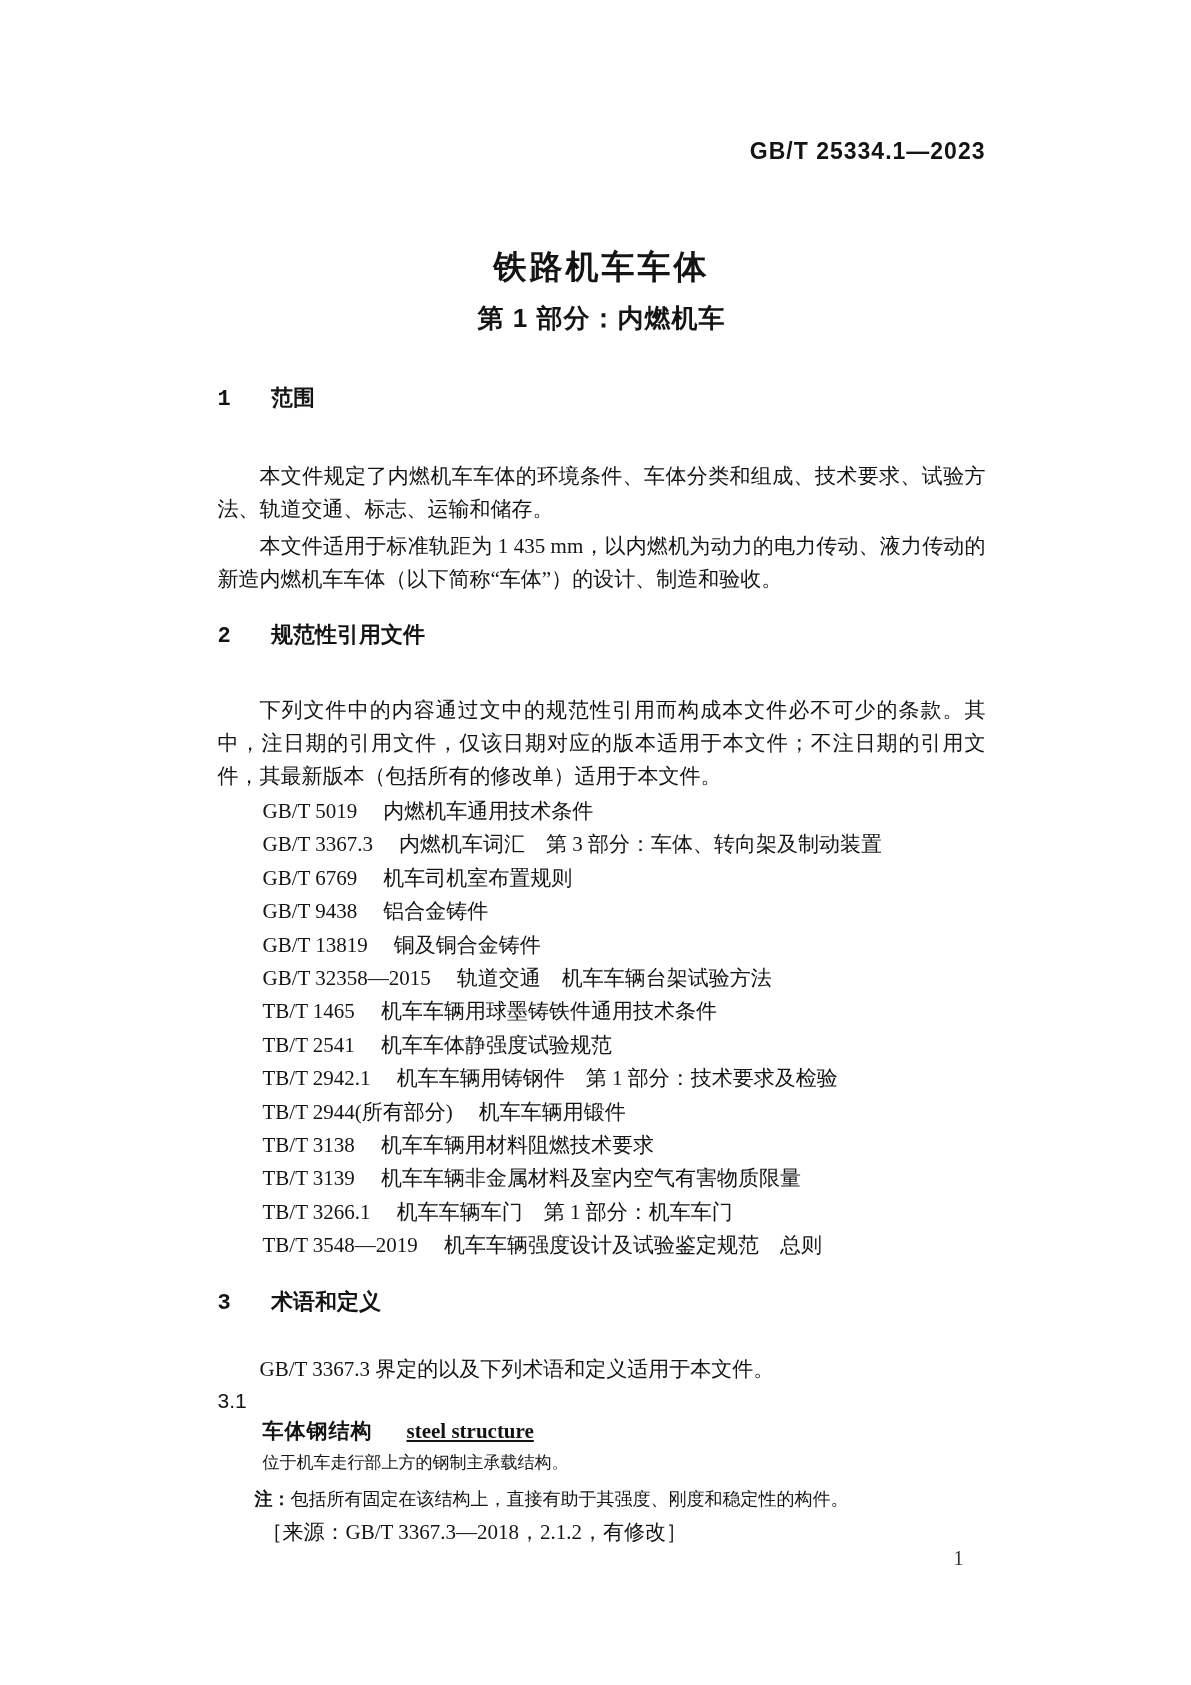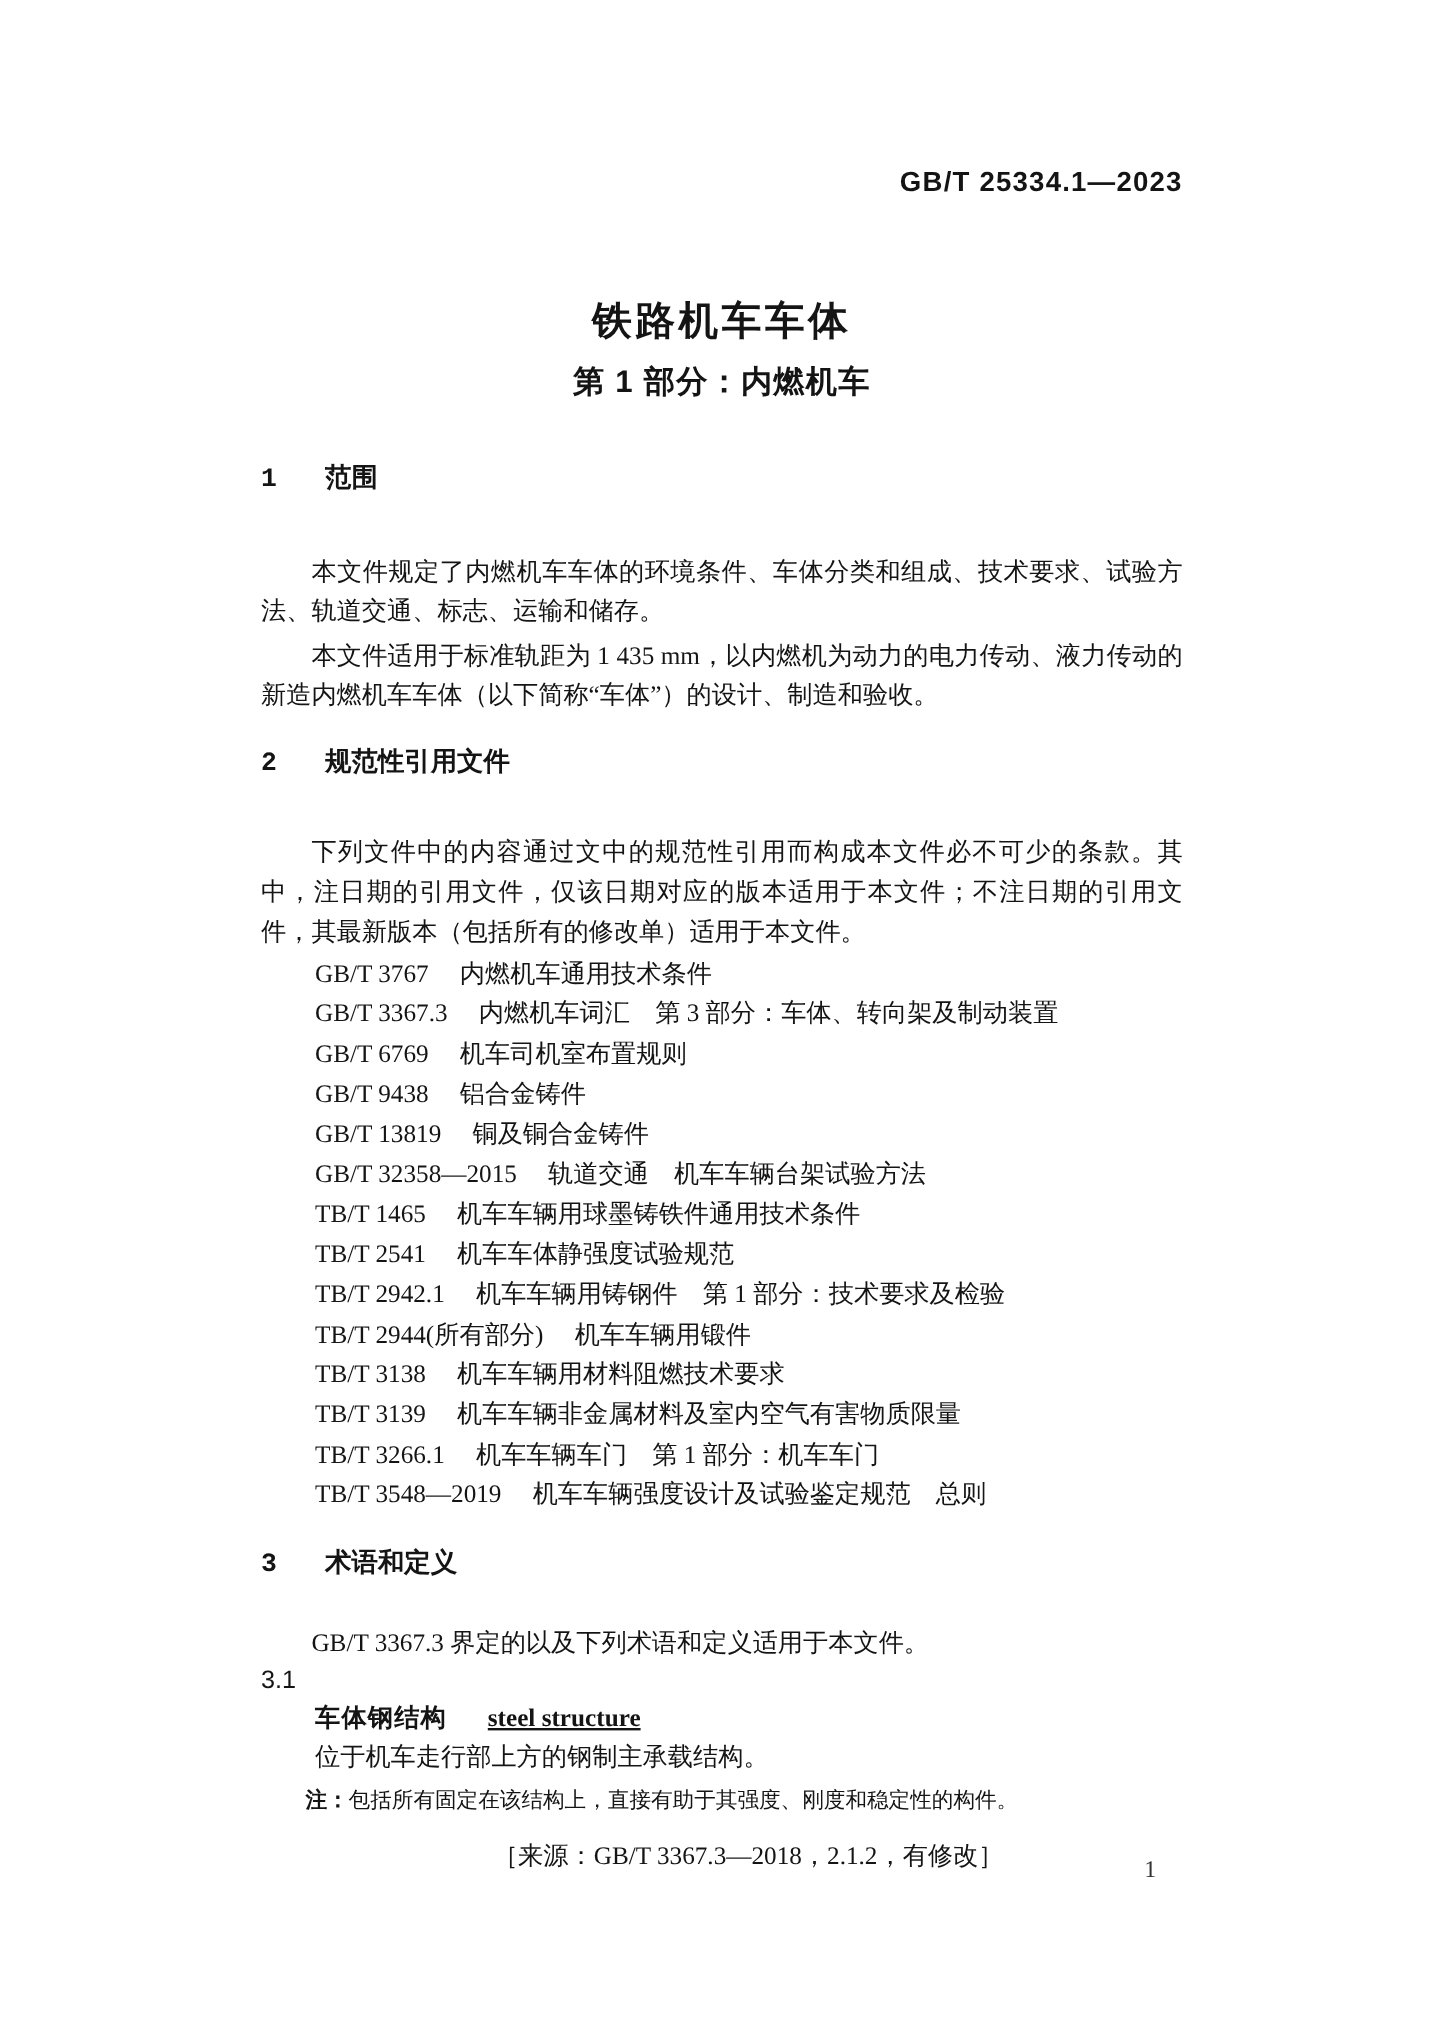--- a/index.html
+++ b/index.html
@@ -85,35 +85,35 @@
   }
   .term-en {
     font-family:"Liberation Serif","DejaVu Serif",serif;
     font-weight:bold;
     margin-left:34px;
     text-decoration:underline;
   }
   .term-def {
     margin:8px 0 0 0;
     padding-left:45px;
-    font-size:21px; line-height:24px;
+    font-size:17px; line-height:24px;
   }
   .term-note {
     margin:13px 0 0 0;
     padding-left:37px;
     font-size:18px; line-height:22px;
   }
   .note-label {
     font-family:"Liberation Sans","DejaVu Sans",sans-serif;
     font-weight:bold;
   }
   .term-source {
-    margin:23px 0 0 0;
+    margin:10px 0 0 0;
     padding-left:44px;
-    font-size:21px; line-height:24px;text-align:center;
+    font-size:21px; line-height:24px;
   }
   .page-num {
     position:absolute;
     top:1546px; right:150px;
     font-size:20px; line-height:24px;
     color:#333;
   }
 </style>
 </head>
 <body>
@@ -134,21 +134,21 @@
   <p class="body-p p-scope2">本文件适用于标准轨距为 1 435 mm，以内燃机为动力的电力传动、液力传动的新造内燃机车车体（以下简称“车体”）的设计、制造和验收。</p>
 
   <h3 class="sec-h sec-h2">
     <span class="sec-num">2</span>
     <span>规范性引用文件</span>
   </h3>
 
   <p class="body-p p-refs-intro">下列文件中的内容通过文中的规范性引用而构成本文件必不可少的条款。其中，注日期的引用文件，仅该日期对应的版本适用于本文件；不注日期的引用文件，其最新版本（包括所有的修改单）适用于本文件。</p>
 
   <ul class="ref-list">
-    <li><span class="ref-code">GB/T 3767</span><span>内燃机车通用技术条件</span></li>
+    <li><span class="ref-code">GB/T 5019</span><span>内燃机车通用技术条件</span></li>
     <li><span class="ref-code">GB/T 3367.3</span><span>内燃机车词汇　第 3 部分：车体、转向架及制动装置</span></li>
     <li><span class="ref-code">GB/T 6769</span><span>机车司机室布置规则</span></li>
     <li><span class="ref-code">GB/T 9438</span><span>铝合金铸件</span></li>
     <li><span class="ref-code">GB/T 13819</span><span>铜及铜合金铸件</span></li>
     <li><span class="ref-code">GB/T 32358—2015</span><span>轨道交通　机车车辆台架试验方法</span></li>
     <li><span class="ref-code">TB/T 1465</span><span>机车车辆用球墨铸铁件通用技术条件</span></li>
     <li><span class="ref-code">TB/T 2541</span><span>机车车体静强度试验规范</span></li>
     <li><span class="ref-code">TB/T 2942.1</span><span>机车车辆用铸钢件　第 1 部分：技术要求及检验</span></li>
     <li><span class="ref-code">TB/T 2944(所有部分)</span><span>机车车辆用锻件</span></li>
     <li><span class="ref-code">TB/T 3138</span><span>机车车辆用材料阻燃技术要求</span></li>

